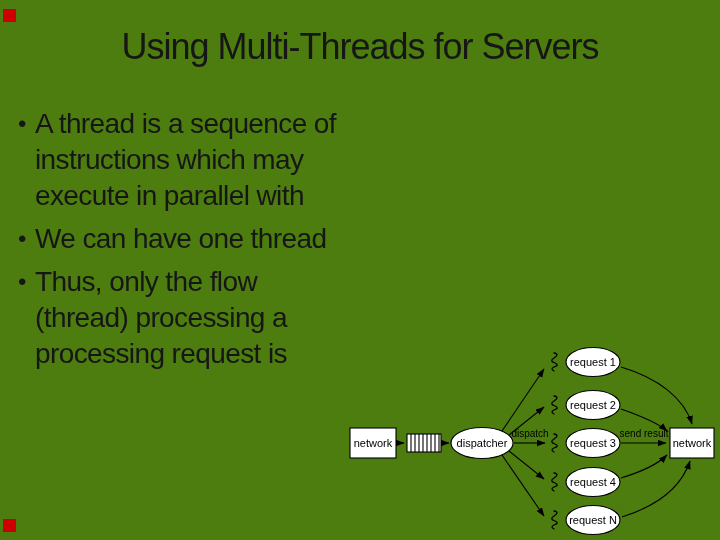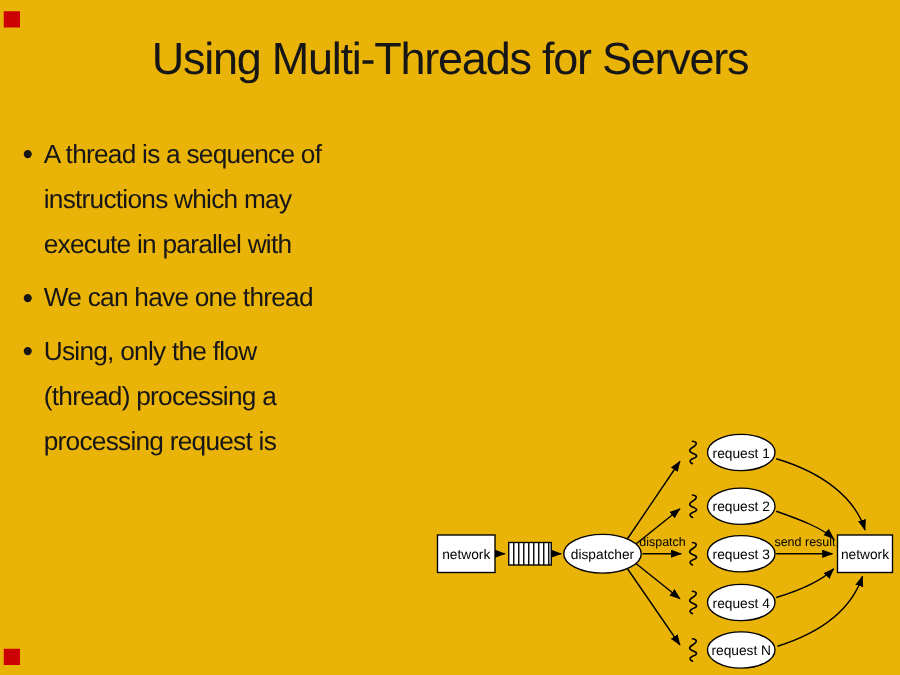--- a/index.html
+++ b/index.html
@@ -1,38 +1,38 @@
 <!DOCTYPE html>
 <html><head>
 <meta charset="utf-8">
 <style>
   html,body{margin:0;padding:0;}
   body{font-family:"Liberation Sans",sans-serif;background:#888;}
   .slide{
-    position:relative;width:720px;height:540px;background:#eab308;
+    position:relative;width:720px;height:540px;background:#4d7c0f;
     overflow:hidden;color:#1a1a1a;
   }
   .corner-marker{
     position:absolute;left:3px;width:13px;height:13px;background:#cc0000;
   }
   .corner-marker.top{top:9px;}
   .corner-marker.bottom{top:519px;}
   .title{
     position:absolute;left:40px;right:40px;top:26px;
     text-align:center;font-size:36px;font-weight:400;
     letter-spacing:-1px;color:#161616;white-space:nowrap;
   }
   .bullets{position:absolute;left:18px;top:106px;width:350px;}
   .bullet{display:flex;margin-bottom:7px;}
   .bullet .marker{
     width:17px;flex:0 0 17px;font-size:24px;line-height:36px;color:#161616;
   }
   .bullet .lines{flex:1;}
   .bullet .line{
-    font-size:21px;line-height:36px;letter-spacing:-0.6px;
+    font-size:28px;line-height:36px;letter-spacing:-0.6px;
     white-space:nowrap;color:#161616;
   }
   .diagram{position:absolute;left:340px;top:338px;}
   .diagram text{font-family:"Liberation Sans",sans-serif;fill:#000;}
   .nodelabel{font-size:11px;}
   .edgelabel{font-size:10px;}
   .shape{fill:#ffffff;stroke:#000;stroke-width:1.1;}
   .wire{fill:none;stroke:#000;stroke-width:1.1;}
   .squiggle{fill:none;stroke:#000;stroke-width:1.3;stroke-linecap:round;}
 </style>
@@ -57,21 +57,21 @@
     </div>
     <div class="bullet">
       <div class="marker">•</div>
       <div class="lines">
         <div class="line">We can have one thread</div>
       </div>
     </div>
     <div class="bullet">
       <div class="marker">•</div>
       <div class="lines">
-        <div class="line">Using, only the flow</div>
+        <div class="line">Thus, only the flow</div>
         <div class="line">(thread) processing a</div>
         <div class="line">processing request is</div>
       </div>
     </div>
   </div>
 
   <svg class="diagram" width="380" height="202" viewBox="0 0 380 202">
     <defs>
       <marker id="ah" markerWidth="9" markerHeight="8" refX="7.5" refY="3" orient="auto">
         <path d="M0,0 L8,3 L0,6 Z" fill="#000"></path>

